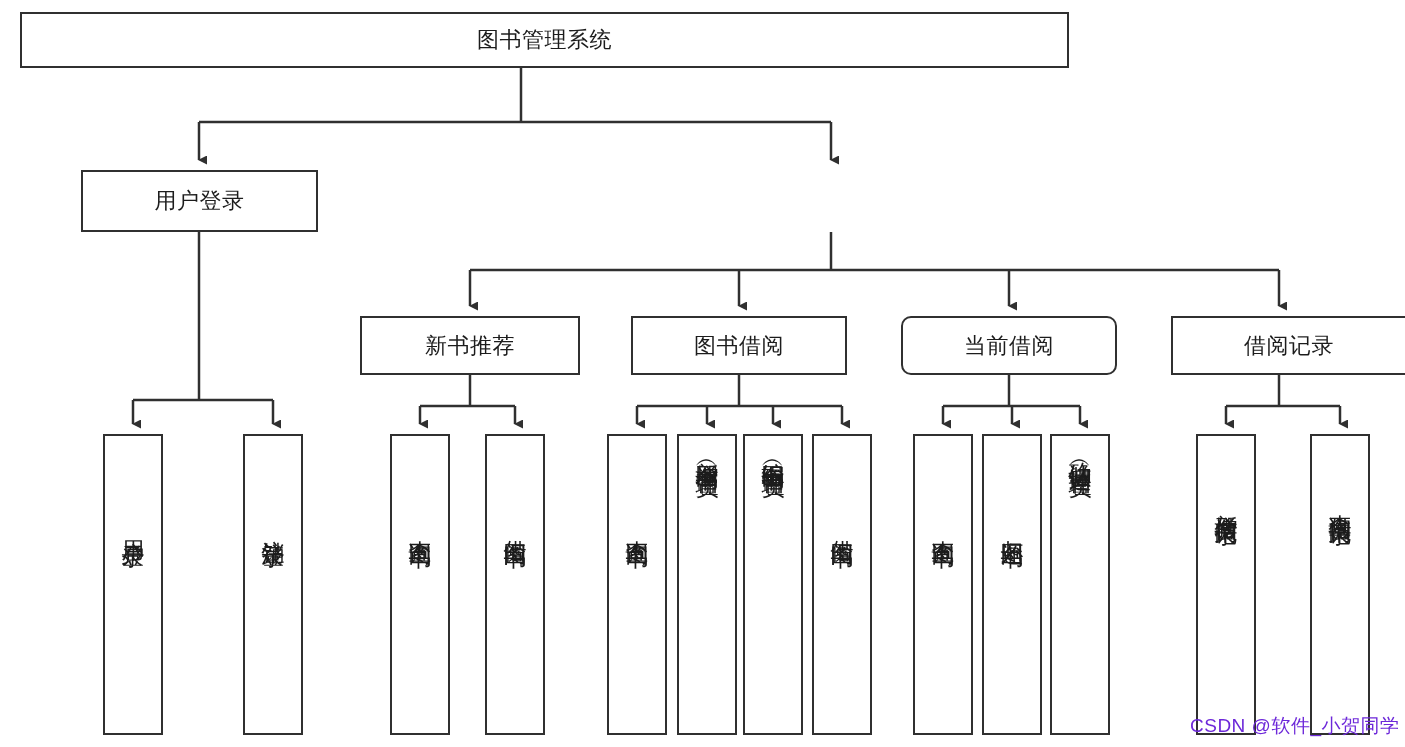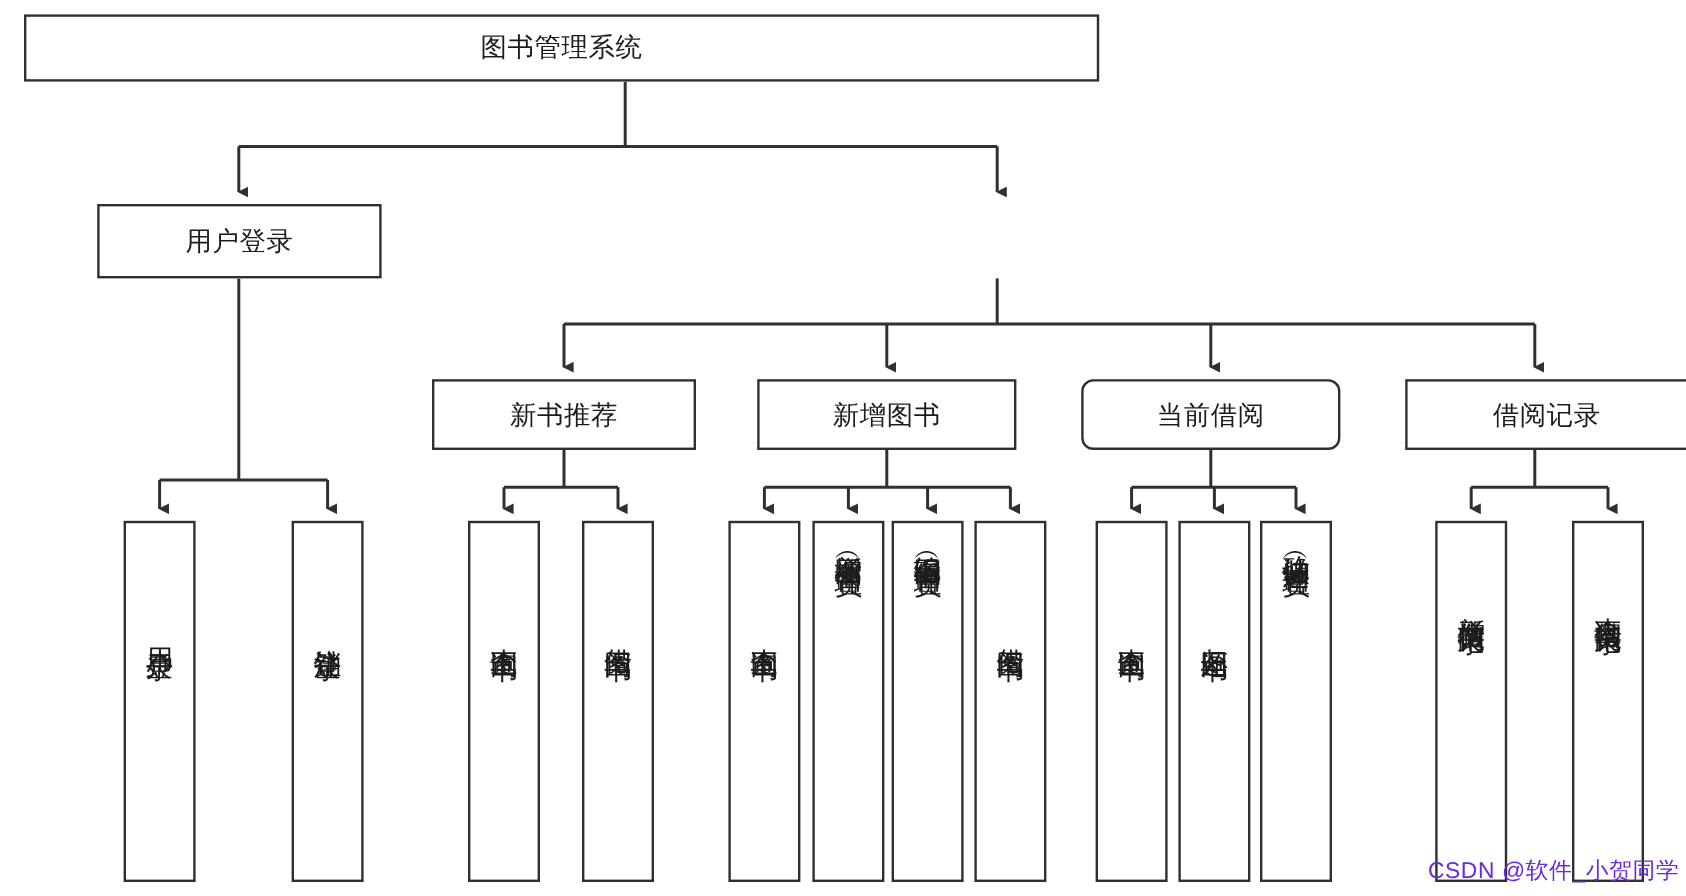--- a/index.html
+++ b/index.html
@@ -113,33 +113,33 @@
       <path d="M1012,406 L1012,424" marker-end="url(#arrowhead)"></path>
       <path d="M1080,406 L1080,424" marker-end="url(#arrowhead)"></path>
 
       <path d="M1279,375 L1279,406"></path>
       <path d="M1226,406 L1340,406"></path>
       <path d="M1226,406 L1226,424" marker-end="url(#arrowhead)"></path>
       <path d="M1340,406 L1340,424" marker-end="url(#arrowhead)"></path>
     </g>
   </svg>
 
-  <div class="node-box" id="node-root" style="left: 20px; top: 12px; width: 896px; height: 56px;">
+  <div class="node-box" id="node-root" style="left: 20px; top: 12px; width: 1049px; height: 56px;">
     <span class="node-label">图书管理系统</span>
   </div>
 
   <div class="node-box" id="node-l2-0" style="left: 81px; top: 170px; width: 237px; height: 62px;">
     <span class="node-label">用户登录</span>
   </div>
 
   <div class="node-box" id="node-l3-0" style="left: 360px; top: 316px; width: 220px; height: 59px;">
     <span class="node-label">新书推荐</span>
   </div>
   <div class="node-box" id="node-l3-1" style="left: 631px; top: 316px; width: 216px; height: 59px;">
-    <span class="node-label">新增图书</span>
+    <span class="node-label">图书借阅</span>
   </div>
   <div class="node-box" id="node-l3-2" style="left: 901px; top: 316px; width: 216px; height: 59px; border-radius: 10px;">
     <span class="node-label">当前借阅</span>
   </div>
   <div class="node-box" id="node-l3-3" style="left: 1171px; top: 316px; width: 236px; height: 59px;">
     <span class="node-label">借阅记录</span>
   </div>
 
   <div class="node-box vertical" id="node-leaf-0" style="left: 103px; top: 434px; width: 60px; height: 301px;">
     <span class="node-label" style="margin-top: 78px;">用户登录</span>

